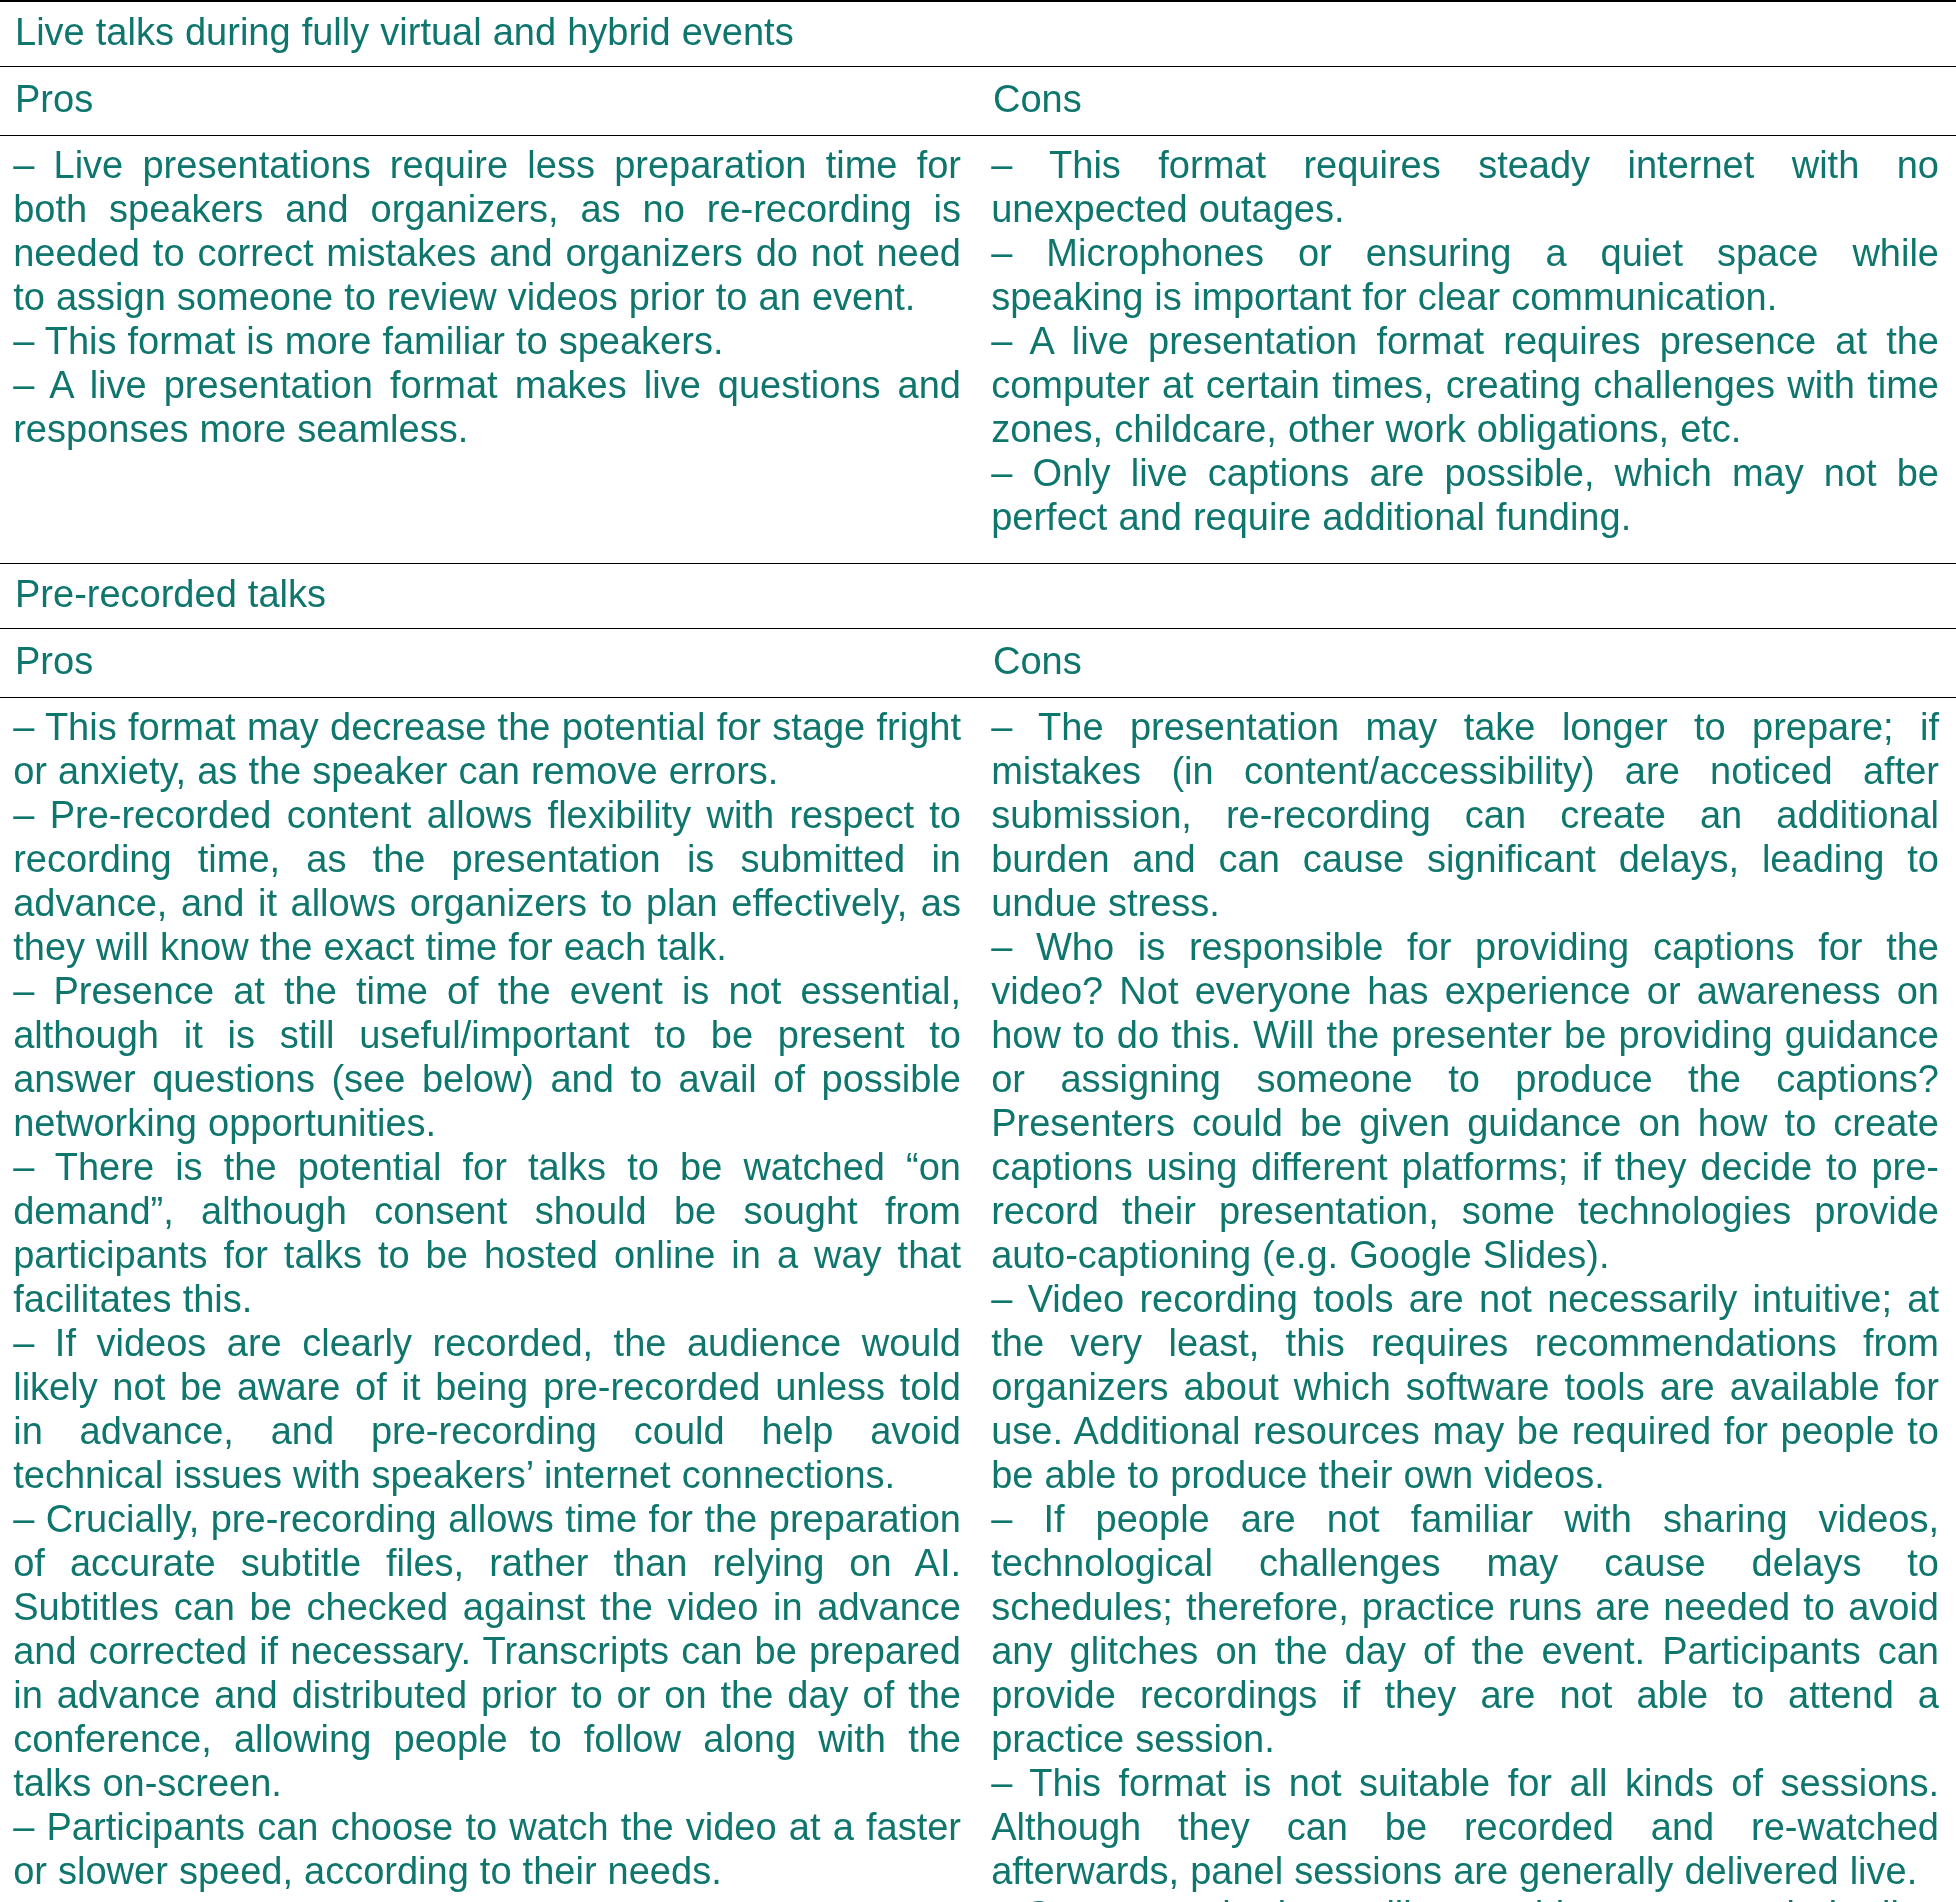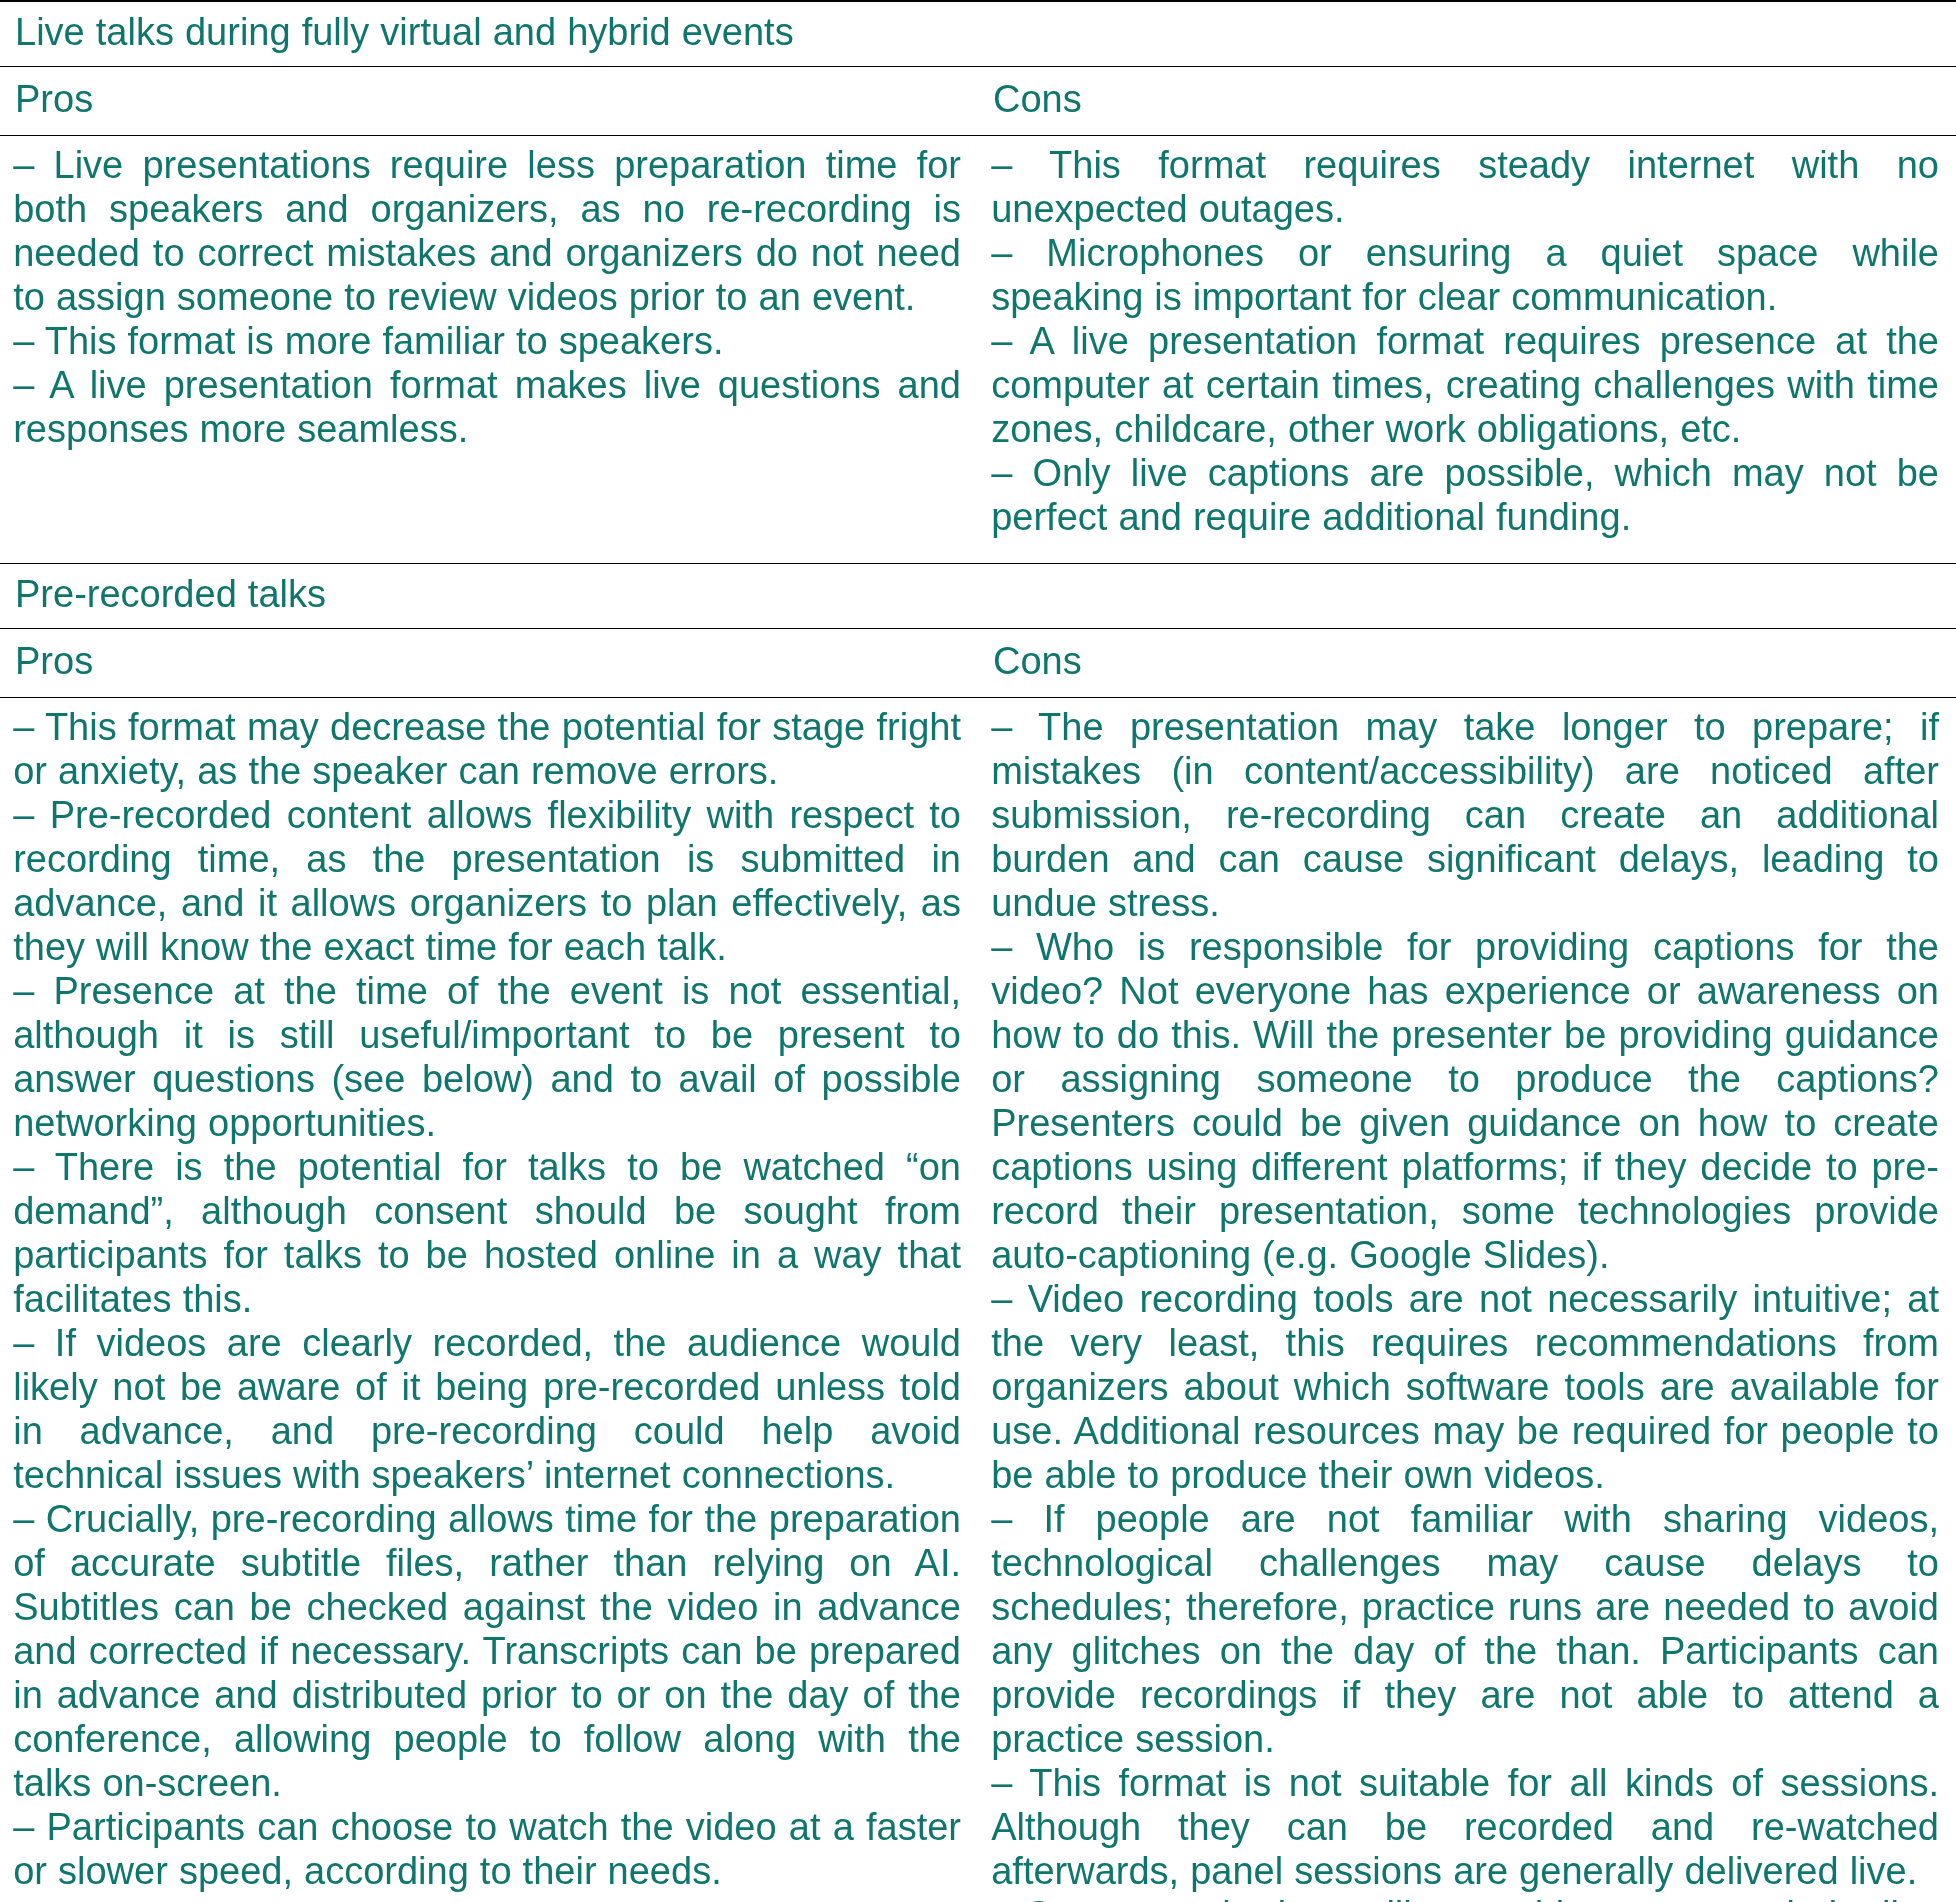--- a/index.html
+++ b/index.html
@@ -101,21 +101,21 @@
           <p>– Presence at the time of the event is not essential, although it is still useful/important to be present to answer questions (see below) and to avail of possible networking opportunities.</p>
           <p>– There is the potential for talks to be watched “on demand”, although consent should be sought from participants for talks to be hosted online in a way that facilitates this.</p>
           <p>– If videos are clearly recorded, the audience would likely not be aware of it being pre-recorded unless told in advance, and pre-recording could help avoid technical issues with speakers’ internet connections.</p>
           <p>– Crucially, pre-recording allows time for the preparation of accurate subtitle files, rather than relying on AI. Subtitles can be checked against the video in advance and corrected if necessary. Transcripts can be prepared in advance and distributed prior to or on the day of the conference, allowing people to follow along with the talks on-screen.</p>
           <p>– Participants can choose to watch the video at a faster or slower speed, according to their needs.</p>
         </td>
         <td class="body-cell">
           <p>– The presentation may take longer to prepare; if mistakes (in content/accessibility) are noticed after submission, re-recording can create an additional burden and can cause significant delays, leading to undue stress.</p>
           <p>– Who is responsible for providing captions for the video? Not everyone has experience or awareness on how to do this. Will the presenter be providing guidance or assigning someone to produce the captions? Presenters could be given guidance on how to create captions using different platforms; if they decide to pre-record their presentation, some technologies provide auto-captioning (e.g. Google Slides).</p>
           <p>– Video recording tools are not necessarily intuitive; at the very least, this requires recommendations from organizers about which software tools are available for use. Additional resources may be required for people to be able to produce their own videos.</p>
-          <p>– If people are not familiar with sharing videos, technological challenges may cause delays to schedules; therefore, practice runs are needed to avoid any glitches on the day of the than. Participants can provide recordings if they are not able to attend a practice session.</p>
+          <p>– If people are not familiar with sharing videos, technological challenges may cause delays to schedules; therefore, practice runs are needed to avoid any glitches on the day of the event. Participants can provide recordings if they are not able to attend a practice session.</p>
           <p>– This format is not suitable for all kinds of sessions. Although they can be recorded and re-watched afterwards, panel sessions are generally delivered live.</p>
           <p>– Some people do not like watching pre-recorded talks, as they seems less personal.</p>
         </td>
       </tr>
 
     </tbody>
   </table>
 </div>
 
 

